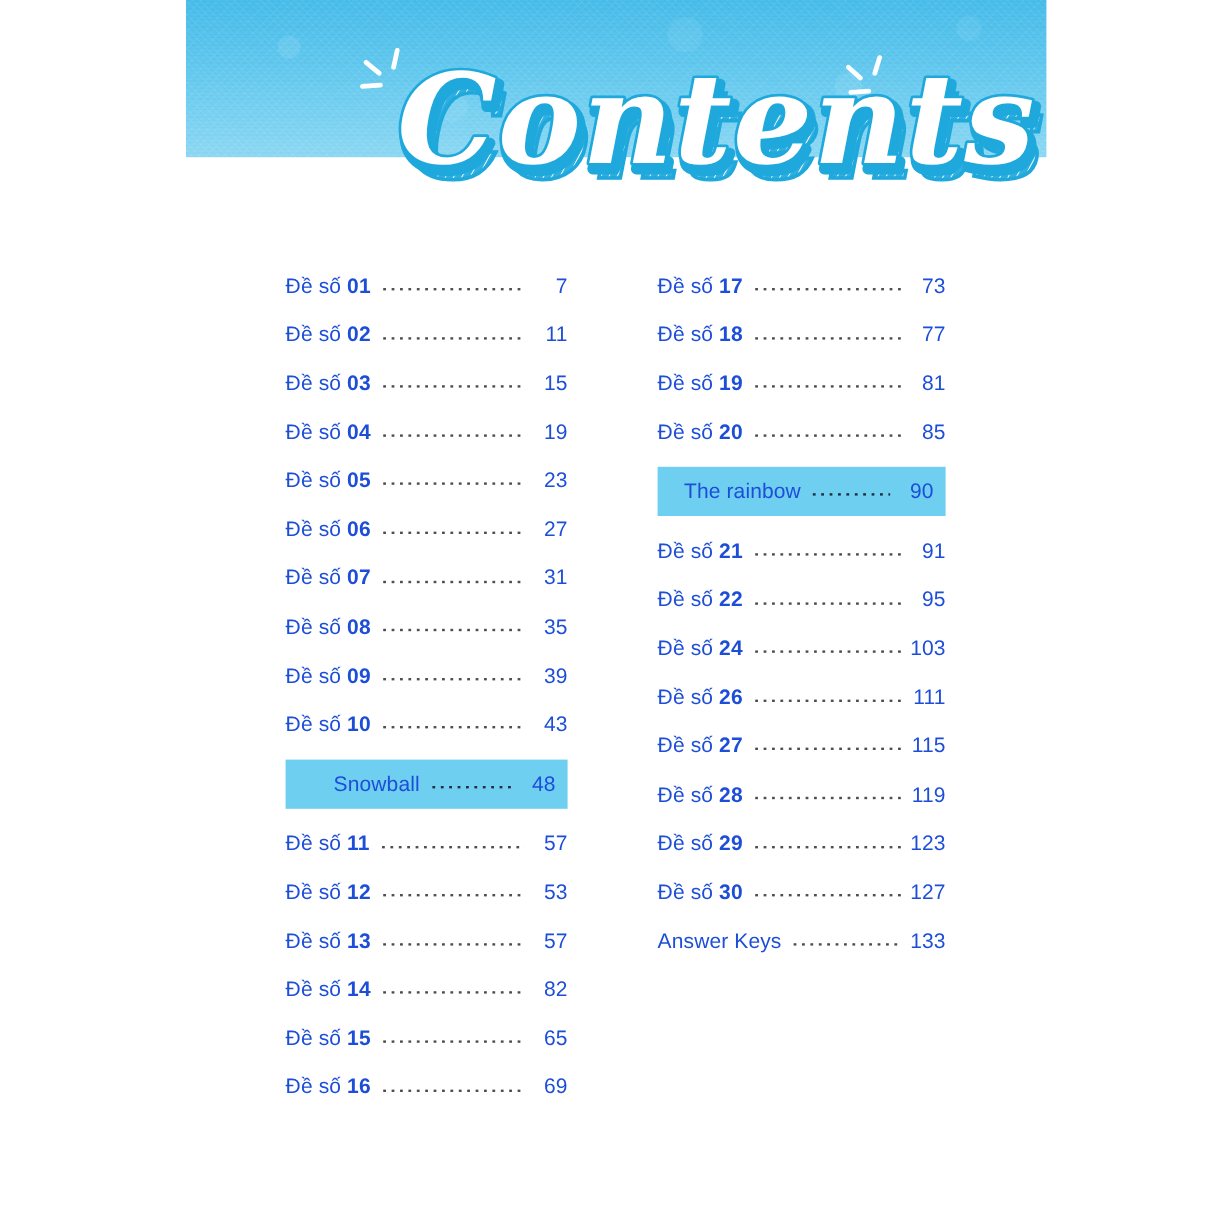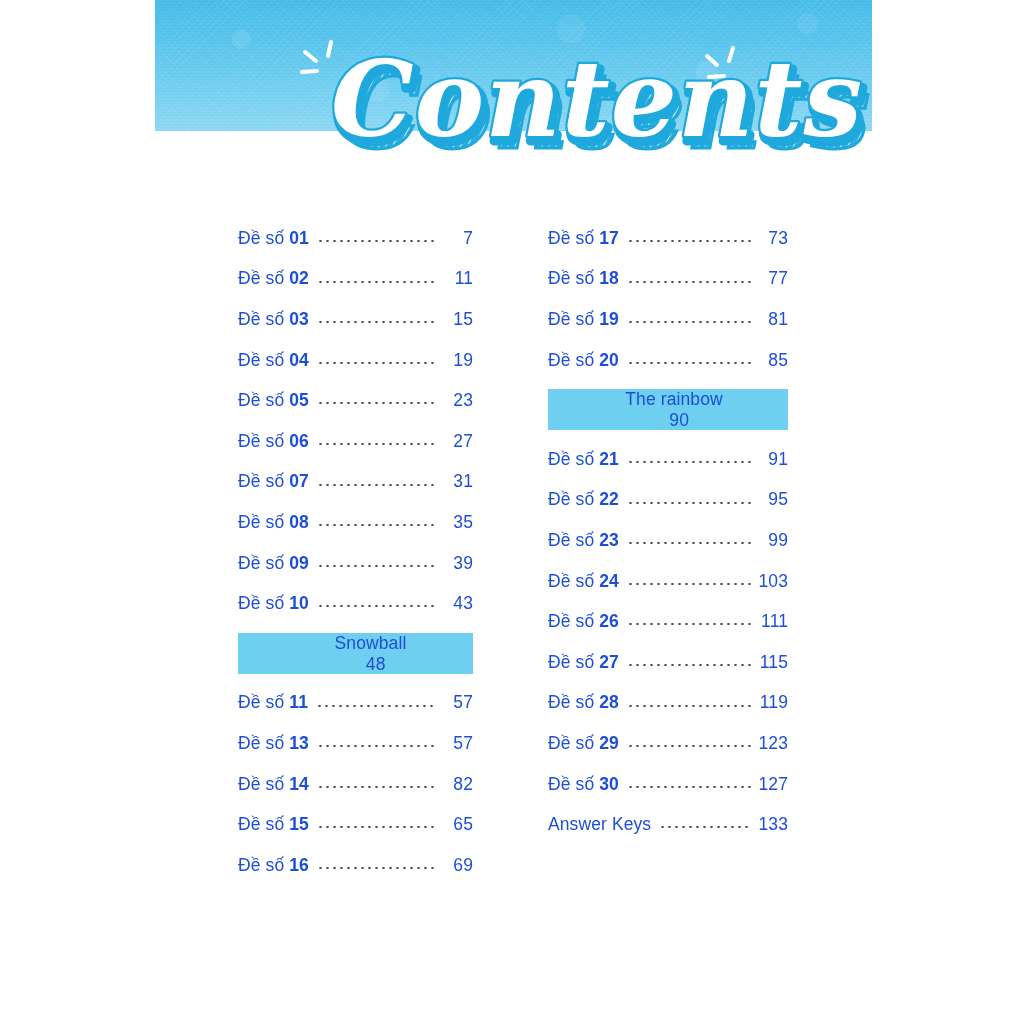--- a/index.html
+++ b/index.html
@@ -115,21 +115,20 @@
     font-weight: 400;
     text-align: right;
     min-width: 30px;
   }
 
   
   .row.hl {
     background: #6ECFF0;
     padding: 0 10px 0 22px;
     box-sizing: border-box;
-    flex-direction: column;
   }
   .col-left  .row.hl { width: 235px; margin-left: 0; padding-left: 40px; }
   .col-right .row.hl { width: 240px; margin-left: 0; }
   .row.hl .label { font-weight: 400; }
   .row.hl .leader::before { background-image: radial-gradient(circle, #20303a 0 1.1px, rgba(0,0,0,0) 1.4px); }
   .row.hl .page { font-weight: 400; }
 
   
   .row.gap-before { margin-top: 9px; }
   .row.gap-after  { margin-bottom: 9px; }
@@ -233,20 +232,25 @@
         <span class="label">Snowball</span>
         <span class="leader"></span>
         <span class="page">48</span>
       </div>
       <div class="row">
         <span class="label"><span>Đề số</span> <b>11</b></span>
         <span class="leader"></span>
         <span class="page">57</span>
       </div>
       <div class="row">
+        <span class="label"><span>Đề số</span> <b>12</b></span>
+        <span class="leader"></span>
+        <span class="page">53</span>
+      </div>
+      <div class="row">
         <span class="label"><span>Đề số</span> <b>13</b></span>
         <span class="leader"></span>
         <span class="page">57</span>
       </div>
       <div class="row">
         <span class="label"><span>Đề số</span> <b>14</b></span>
         <span class="leader"></span>
         <span class="page">82</span>
       </div>
       <div class="row">
@@ -290,25 +294,20 @@
         <span class="label"><span>Đề số</span> <b>21</b></span>
         <span class="leader"></span>
         <span class="page">91</span>
       </div>
       <div class="row">
         <span class="label"><span>Đề số</span> <b>22</b></span>
         <span class="leader"></span>
         <span class="page">95</span>
       </div>
       <div class="row">
-        <span class="label"><span>Đề số</span> <b>23</b></span>
-        <span class="leader"></span>
-        <span class="page">99</span>
-      </div>
-      <div class="row">
         <span class="label"><span>Đề số</span> <b>24</b></span>
         <span class="leader"></span>
         <span class="page">103</span>
       </div>
       <div class="row">
         <span class="label"><span>Đề số</span> <b>26</b></span>
         <span class="leader"></span>
         <span class="page">111</span>
       </div>
       <div class="row">

